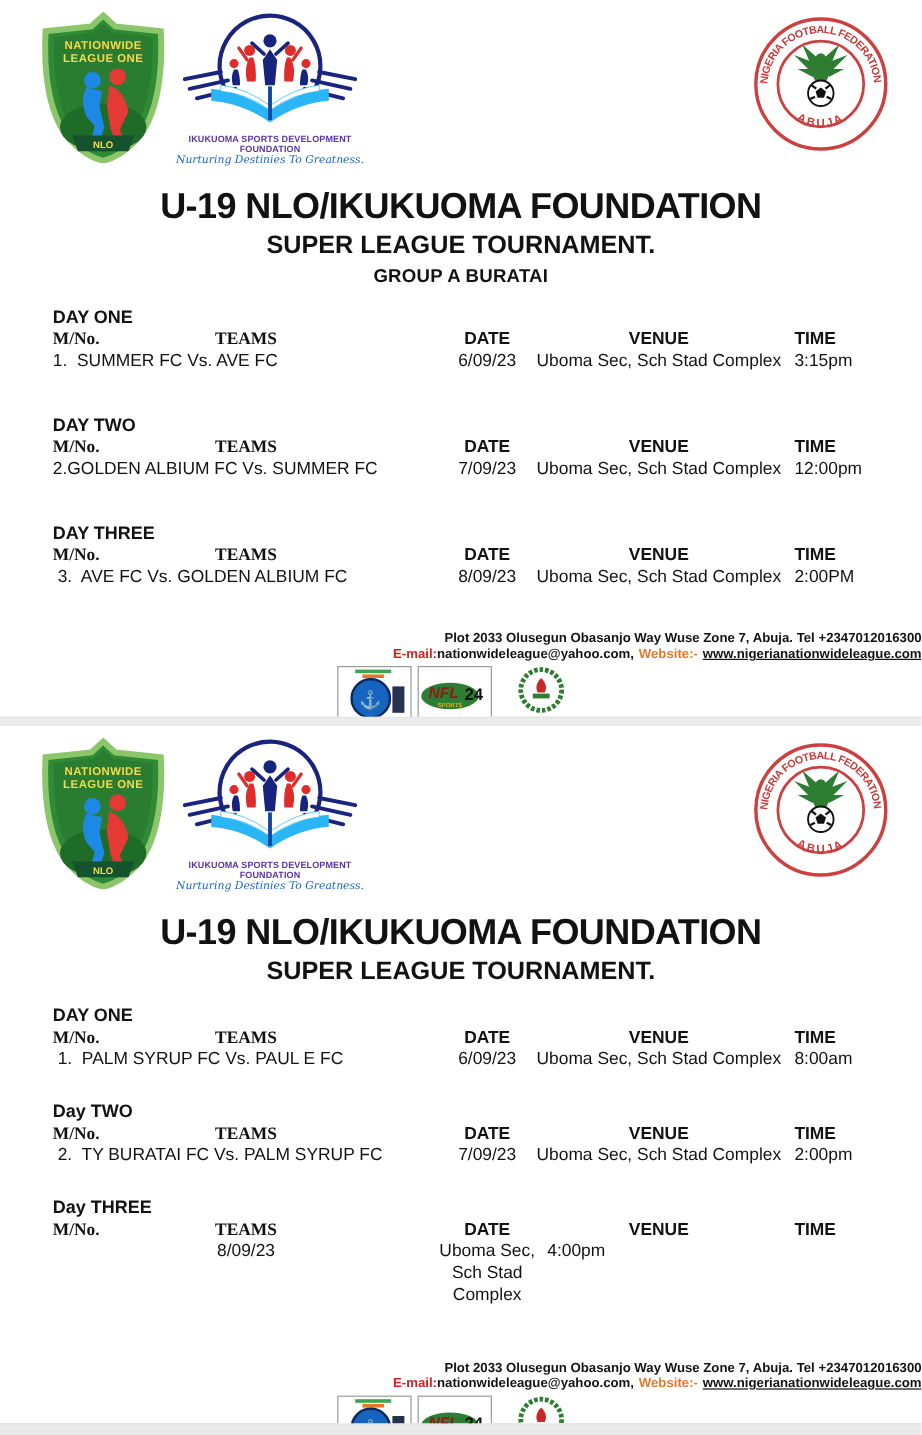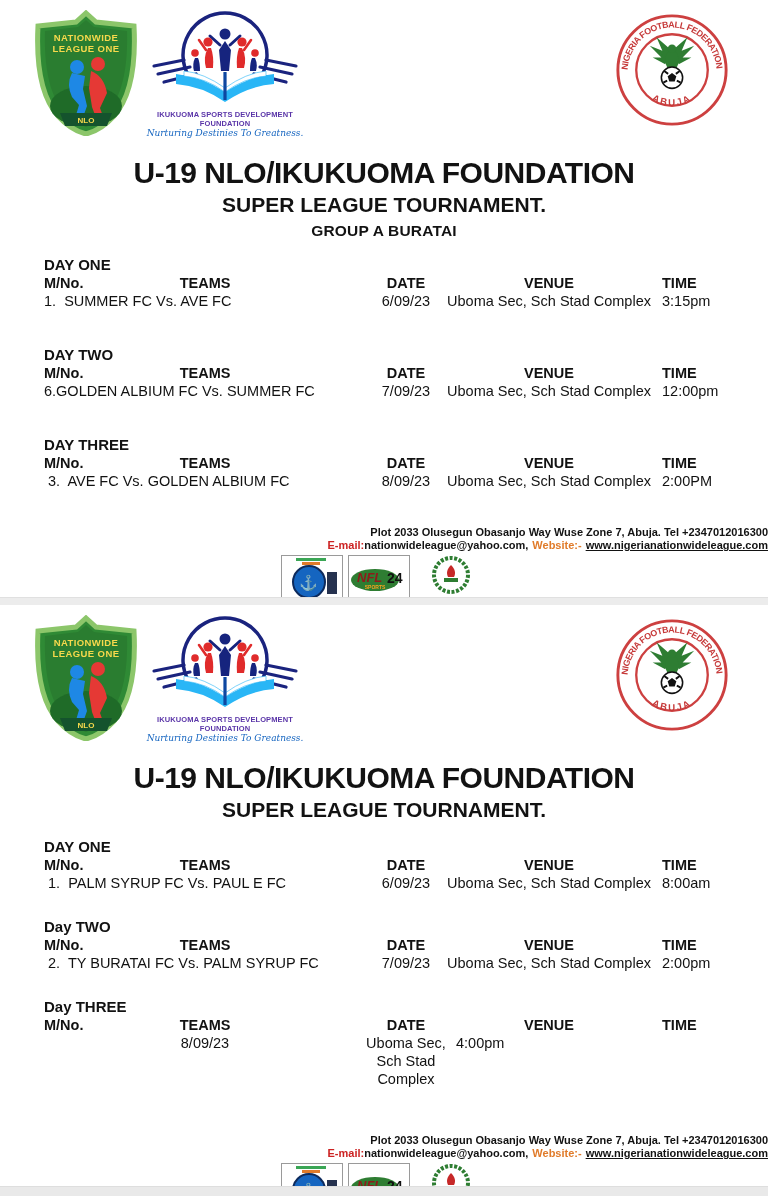--- a/index.html
+++ b/index.html
@@ -11,40 +11,40 @@
   }
   svg text { font-family:"Liberation Sans", sans-serif; }
 
   .sheet { position:relative; overflow:hidden; background:#fff; }
   .sheet-a { height:597px; }
   .sheet-b { height:581px; }
   .section-divider { height:8px; background:#ececec; border-top:1px solid #e0e0e0; }
   .bottom-bar { height:10px; background:#e9e9e9; border-top:1px solid #dedede; }
 
   
-  .logos-row { display:flex; align-items:flex-start; padding:10px 38px 0 30px; height:138px; }
+  .logos-row { display:flex; align-items:flex-start; padding:10px 26px 0 30px; height:138px; }
   .nlo-logo { width:112px; flex:0 0 auto; }
   .isdf-logo { width:158px; flex:0 0 auto; margin-left:4px; text-align:center; }
   .isdf-name { font-size:7.5px; font-weight:700; color:#5a35a8; letter-spacing:.1px; margin-top:1px; }
   .isdf-tagline { font-size:9px; font-style:italic; color:#1565c0; font-family:"DejaVu Serif", serif; }
   .nff-logo { margin-left:auto; width:116px; flex:0 0 auto; margin-top:2px; }
 
   
   .title    { text-align:center; font-size:30px; font-weight:700; letter-spacing:-.5px; margin-top:18px; }
   .subtitle { text-align:center; font-size:21px; font-weight:700; margin-top:3px; }
   .groupline{ text-align:center; font-size:15.5px; font-weight:700; margin-top:5px; letter-spacing:.2px; }
 
   
   .fixtures { padding:16px 35px 0 44px; }
   .day-block { margin-bottom:36px; }
   .sheet-b .day-block { margin-bottom:26px; }
   .day-label { font-size:15px; font-weight:700; line-height:18px; }
   .frow { display:grid; grid-template-columns:322px 80px 206px 1fr; align-items:baseline; line-height:18px; }
   .frow.head { font-weight:700; font-size:14.5px; }
-  .c1 { display:grid; grid-template-columns:70px 1fr 70px; }
+  .c1 { display:grid; grid-template-columns:70px 1fr 70px;font-family:Liberation Serif, serif; }
   .c-teams { text-align:center; }
   .c-date  { text-align:center; }
   .c-venue { text-align:center; }
   .c-time  { padding-left:10px; }
   .frow.data { font-size:14.5px; }
   .match-cell { white-space:pre; }
 
   
   .sheet-footer { text-align:right; margin-top:22px; }
   .sheet-b .sheet-footer { margin-top:46px; }
@@ -184,21 +184,21 @@
         <span class="c1">
             <span>M/No.</span>
             <span class="c-teams">TEAMS</span>
             <span></span>
           </span>
         <span class="c-date">DATE</span>
         <span class="c-venue">VENUE</span>
         <span class="c-time">TIME</span>
       </div>
       <div class="frow data">
-        <span class="match-cell">6.GOLDEN ALBIUM FC Vs. SUMMER FC</span>
+        <span class="match-cell">2.GOLDEN ALBIUM FC Vs. SUMMER FC</span>
         <span class="c-date">7/09/23</span>
         <span class="c-venue">Uboma Sec, Sch Stad Complex</span>
         <span class="c-time">12:00pm</span>
       </div>
     </div>
 
     <div class="day-block">
       <div class="day-label">DAY THREE</div>
       <div class="frow head">
         <span class="c1">

